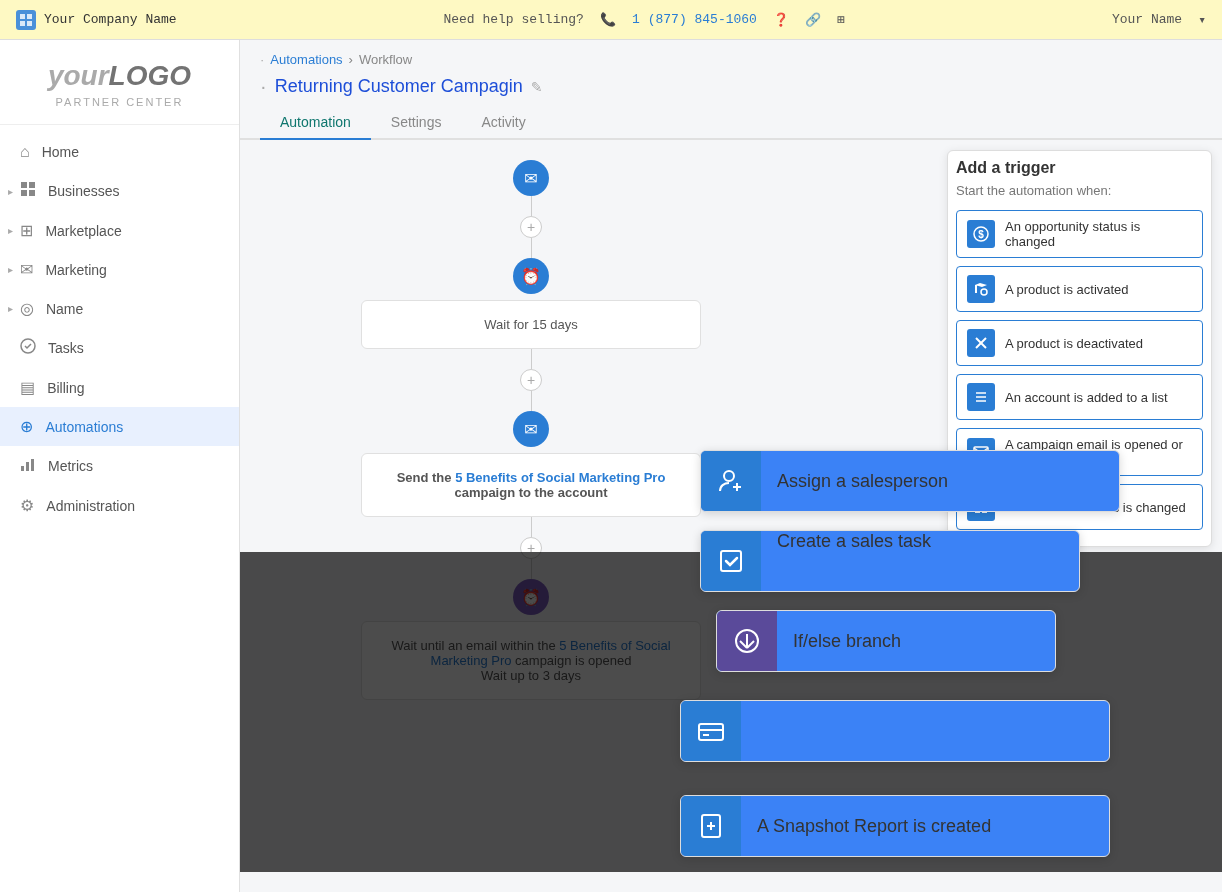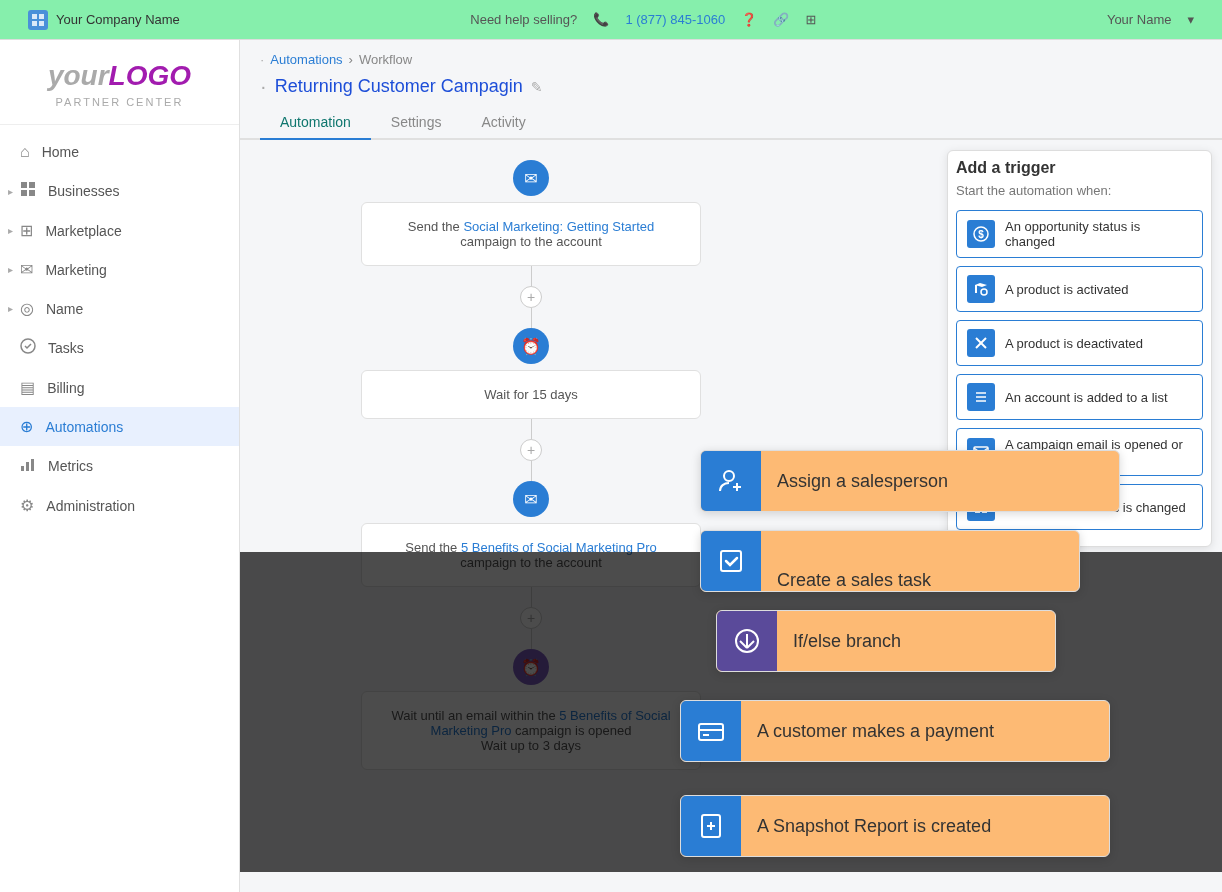--- a/index.html
+++ b/index.html
@@ -1,23 +1,24 @@
 <!DOCTYPE html>
 <html><head>
   <meta charset="utf-8">
   <style>
     * { box-sizing: border-box; margin: 0; padding: 0; }
     body { font-family: -apple-system, BlinkMacSystemFont, 'Segoe UI', Arial, sans-serif; background: #f0f0f0; width: 1222px; height: 892px; overflow: hidden; position: relative; }
 
     
     .top-nav {
       position: fixed; top: 0; left: 0; right: 0; height: 40px;
-      background: #86efac; border-bottom: 1px solid #ddd;
-      display: flex; align-items: center; padding: 0 28px; z-index: 100;
+      background: #fef9c3; border-bottom: 1px solid #ddd;
+      display: flex; align-items: center; padding: 0 16px; z-index: 100;
       justify-content: space-between;
+      font-family: Liberation Mono, monospace;
     }
     .top-nav-left { display: flex; align-items: center; gap: 8px; font-size: 13px; color: #333; }
     .top-nav-left .company-icon { width: 20px; height: 20px; background: #4a90d9; border-radius: 3px; display: flex; align-items: center; justify-content: center; color: #fff; font-size: 10px; }
     .top-nav-right { display: flex; align-items: center; gap: 16px; font-size: 13px; color: #555; }
     .top-nav-center { display: flex; align-items: center; gap: 16px; font-size: 13px; color: #555; }
     .phone-link { color: #2a7dd4; text-decoration: none; }
     .user-name { display: flex; align-items: center; }
 
     
     .sidebar {
@@ -115,21 +116,21 @@
       padding: 8px 10px; margin-bottom: 8px; cursor: pointer;
       font-size: 13px; color: #333;
     }
     .trigger-opt-icon {
       width: 28px; height: 28px; background: #2a7dd4; border-radius: 3px;
       display: flex; align-items: center; justify-content: center; color: #fff; font-size: 13px;
       flex-shrink: 0;
     }
     .action-card {
       position: absolute; left: 20px; right: 20px;
-      background: #fdba74; border: 1px solid #ddd; border-radius: 6px;
+      background: #3b82f6; border: 1px solid #ddd; border-radius: 6px;
       display: flex; align-items: center; gap: 0;
       box-shadow: 0 2px 8px rgba(0,0,0,0.08);
       pointer-events: all; cursor: pointer; overflow: hidden;
     }
 
     
     .dark-overlay {
       position: absolute; bottom: 0; left: 0; right: 0;
       height: 320px; background: rgba(0,0,0,0.7);
       z-index: 250;
@@ -165,21 +166,21 @@
   </div>
   <div class="top-nav-right user-name">
     <span>Your Name</span>
     <span>▾</span>
   </div>
 </div>
 
 <div class="sidebar">
   <div class="logo-area">
     <div class="logo-text">
-      <span style="color:#aaa;font-style:italic;">your</span><span style="color:#a21caf;font-weight:900;font-style:italic;">LOGO</span>
+      <span style="color:#aaa;font-style:italic;">your</span><span style="color:#737373;font-weight:900;font-style:italic;">LOGO</span>
     </div>
     <div class="partner-label">PARTNER CENTER</div>
   </div>
   <nav class="nav-items">
     <div class="nav-item">
       <span class="nav-item-icon">⌂</span>
       <span>Home</span>
     </div>
     <div class="nav-item">
       <span class="nav-arrow">▸</span>
@@ -263,43 +264,40 @@
     <div class="tab">Activity</div>
   </div>
 
   <div class="content-area" style="position:relative;">
 
     <div class="workflow-canvas" style="position:absolute;top:0;left:0;right:400px;bottom:0;overflow-y:auto;padding:20px 40px;display:flex;flex-direction:column;align-items:center;">
 
       <div style="display:flex;flex-direction:column;align-items:center;width:100%;">
         <div style="width:36px;height:36px;border-radius:50%;background:#2a7dd4;display:flex;align-items:center;justify-content:center;color:#fff;font-size:16px;margin-bottom:0;">✉</div>
       </div>
-      <div class="workflow-step" style="margin-top:6px;">
-        <span>Send the </span><a style="color:#2a7dd4;">Social Marketing: Getting Started</a><span> campaign to the account</span>
-      </div>
 
       <div class="connector" style="width:1px;height:20px;background:#ccc;margin:0 auto;"></div>
       <div class="connector-plus" style="width:22px;height:22px;border-radius:50%;border:1px solid #ccc;background:#fff;display:flex;align-items:center;justify-content:center;font-size:14px;color:#aaa;cursor:pointer;margin:0 auto;">+</div>
       <div style="width:1px;height:20px;background:#ccc;margin:0 auto;"></div>
 
       <div style="display:flex;flex-direction:column;align-items:center;width:100%;">
         <div style="width:36px;height:36px;border-radius:50%;background:#2a7dd4;display:flex;align-items:center;justify-content:center;color:#fff;font-size:16px;">⏰</div>
       </div>
       <div class="workflow-step" style="margin-top:6px;">
         <span>Wait for 15 days</span>
       </div>
 
       <div style="width:1px;height:20px;background:#ccc;margin:0 auto;"></div>
       <div class="connector-plus" style="width:22px;height:22px;border-radius:50%;border:1px solid #ccc;background:#fff;display:flex;align-items:center;justify-content:center;font-size:14px;color:#aaa;cursor:pointer;margin:0 auto;">+</div>
       <div style="width:1px;height:20px;background:#ccc;margin:0 auto;"></div>
 
       <div style="display:flex;flex-direction:column;align-items:center;width:100%;">
         <div style="width:36px;height:36px;border-radius:50%;background:#2a7dd4;display:flex;align-items:center;justify-content:center;color:#fff;font-size:16px;">✉</div>
       </div>
-      <div class="workflow-step" style="margin-top:6px;">
+      <div class="workflow-step" style="margin-top:6px;font-weight:bold;">
         <span>Send the </span><a style="color:#2a7dd4;">5 Benefits of Social Marketing Pro</a><span> campaign to the account</span>
       </div>
 
       <div style="width:1px;height:20px;background:#ccc;margin:0 auto;"></div>
       <div class="connector-plus" style="width:22px;height:22px;border-radius:50%;border:1px solid #ccc;background:#fff;display:flex;align-items:center;justify-content:center;font-size:14px;color:#aaa;cursor:pointer;margin:0 auto;">+</div>
       <div style="width:1px;height:20px;background:#ccc;margin:0 auto;"></div>
 
       <div style="display:flex;flex-direction:column;align-items:center;width:100%;">
         <div style="width:36px;height:36px;border-radius:50%;background:#7c5cbf;display:flex;align-items:center;justify-content:center;color:#fff;font-size:16px;">⏰</div>
       </div>
@@ -378,21 +376,21 @@
         <svg width="28" height="28" viewBox="0 0 28 28">
             <circle cx="12" cy="9" r="5" fill="none" stroke="white" stroke-width="2"></circle>
             <path d="M3 24c0-5 4-8 9-8" stroke="white" stroke-width="2" fill="none"></path>
             <line x1="20" y1="16" x2="20" y2="24" stroke="white" stroke-width="2"></line>
             <line x1="16" y1="20" x2="24" y2="20" stroke="white" stroke-width="2"></line>
           </svg>
       </div>
       <span style="padding:0 16px;font-size:18px;color:#333;font-weight:400;">Assign a salesperson</span>
     </div>
 
-    <div class="action-card" style="position:absolute;left:460px;top:390px;z-index:400;width:380px;display:flex;align-items:flex-end;border-radius:6px;overflow:hidden;box-shadow:0 2px 10px rgba(0,0,0,0.15);">
+    <div class="action-card" style="position:absolute;left:460px;top:390px;z-index:400;width:380px;display:flex;align-items:flex-start;border-radius:6px;overflow:hidden;box-shadow:0 2px 10px rgba(0,0,0,0.15);">
       <div style="width:60px;height:60px;background:#2a7dd4;display:flex;align-items:center;justify-content:center;color:#fff;flex-shrink:0;">
         <svg width="28" height="28" viewBox="0 0 28 28">
             <rect x="4" y="4" width="20" height="20" rx="2" fill="none" stroke="white" stroke-width="2"></rect>
             <path d="M9 14l4 4 7-7" stroke="white" stroke-width="2.5" fill="none" stroke-linecap="round"></path>
           </svg>
       </div>
       <span style="padding:0 16px;font-size:18px;color:#333;font-weight:400;">Create a sales task</span>
     </div>
 
     <div class="action-card" style="position:absolute;left:460px;top:470px;z-index:400;width:340px;display:flex;align-items:center;border-radius:6px;overflow:hidden;box-shadow:0 2px 10px rgba(0,0,0,0.15);margin-left:16px;">
@@ -408,21 +406,20 @@
     </div>
 
     <div class="action-card" style="position:absolute;left:440px;top:560px;z-index:400;width:430px;display:flex;align-items:center;border-radius:6px;overflow:hidden;box-shadow:0 2px 10px rgba(0,0,0,0.15);">
       <div style="width:60px;height:60px;background:#2a7dd4;display:flex;align-items:center;justify-content:center;color:#fff;flex-shrink:0;">
         <svg width="28" height="28" viewBox="0 0 28 28">
             <rect x="2" y="7" width="24" height="16" rx="2" fill="none" stroke="white" stroke-width="2"></rect>
             <line x1="2" y1="13" x2="26" y2="13" stroke="white" stroke-width="2"></line>
             <rect x="6" y="17" width="6" height="2" fill="white"></rect>
           </svg>
       </div>
-      <span style="padding:0 16px;font-size:18px;color:#333;font-weight:400;">A customer makes a payment</span>
     </div>
 
     <div class="action-card" style="position:absolute;left:440px;top:655px;z-index:400;width:430px;display:flex;align-items:center;border-radius:6px;overflow:hidden;box-shadow:0 2px 10px rgba(0,0,0,0.15);">
       <div style="width:60px;height:60px;background:#2a7dd4;display:flex;align-items:center;justify-content:center;color:#fff;flex-shrink:0;">
         <svg width="28" height="28" viewBox="0 0 28 28">
             <rect x="5" y="3" width="18" height="22" rx="2" fill="none" stroke="white" stroke-width="2"></rect>
             <line x1="14" y1="10" x2="14" y2="18" stroke="white" stroke-width="2"></line>
             <line x1="10" y1="14" x2="18" y2="14" stroke="white" stroke-width="2"></line>
           </svg>
       </div>

